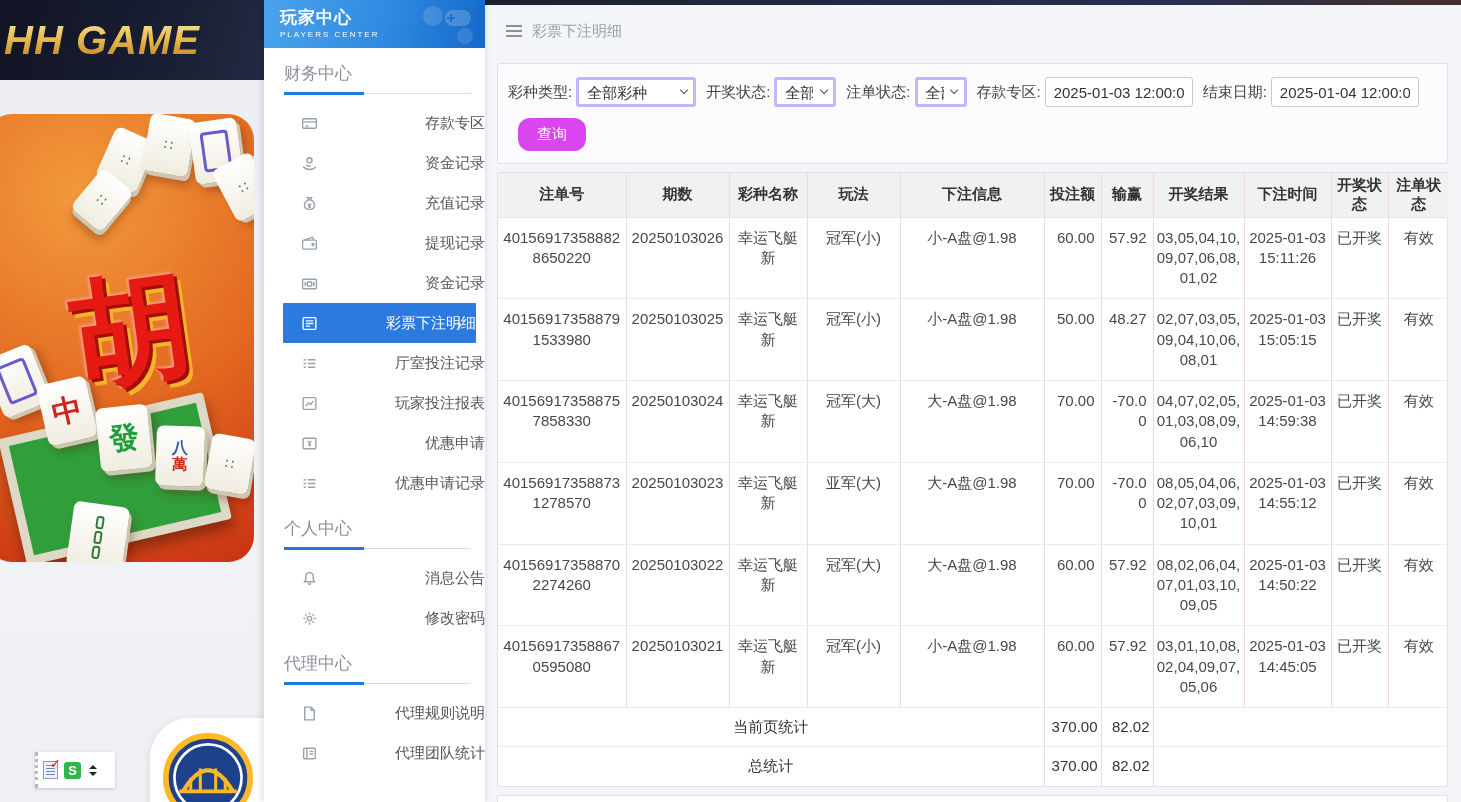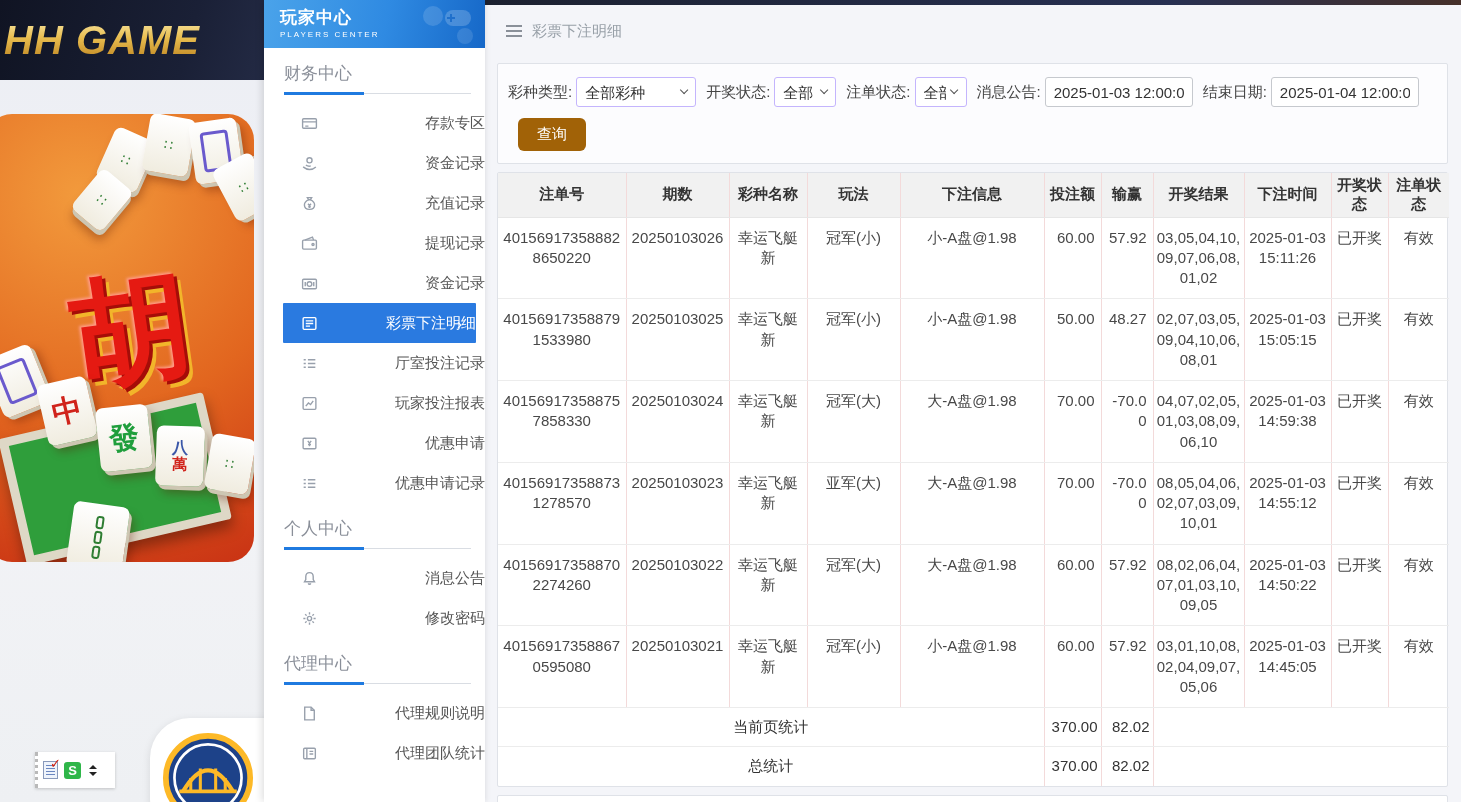--- a/index.html
+++ b/index.html
@@ -77,30 +77,30 @@
   .topbar { height:5px; background:linear-gradient(90deg,#1c2130,#273052 70%,#46302a); }
   .crumb { height:52px; display:flex; align-items:center; gap:10px; padding-left:21px;
     color:#98a0a8; font-size:15px; }
   .burger { width:16px; height:12px; display:flex; flex-direction:column; justify-content:space-between; }
   .burger i { height:2px; background:#8a9099; }
   .card { margin:12px 13px 0 12px; background:#fff; border:1px solid #dfe2e8; border-radius:2px; }
   .filter-card { margin-top:6px; background:#fcfcfe; padding:13px 10px 12px 10px; }
   .f-row { display:flex; align-items:center; flex-wrap:wrap; }
   .f-row label { font-size:15px; color:#444; margin:0 4px 0 10px; }
   .sel { position:relative; display:inline-block; }
-  .sel select { appearance:none; -webkit-appearance:none; height:30px; border:1px solid #c4b5fd;
+  .sel select { appearance:none; -webkit-appearance:none; height:30px; border:3px solid #c4b5fd;
     border-radius:3px; background:#fff; font-size:15px; color:#333; padding:0 20px 0 8px;
     font-family:inherit; }
   .sel::after { content:""; position:absolute; right:9px; top:10px; border:solid #555;
     border-width:0 1.6px 1.6px 0; padding:2.6px; transform:rotate(45deg); pointer-events:none; }
   .f-row input[type=text] { height:30px; border:1px solid #c6c9ce; border-radius:3px;
     font-size:15px; color:#333; padding:0 8px; font-family:inherit; }
   .date-in { width:148px; }
-  .btn-query { margin:11px 0 0 10px; background:#a16207; color:#fff; border:none;
-    border-radius:6px; font-size:15px; padding:7px 19px; cursor:pointer; font-family:inherit; }
+  .btn-query { margin:11px 0 0 10px; background:#d946ef; color:#fff; border:none;
+    border-radius:12px; font-size:15px; padding:7px 19px; cursor:pointer; font-family:inherit; }
 
   .table-card { margin-top:8px; }
   table.bets { width:100%; border-collapse:collapse; table-layout:fixed; }
   table.bets th { background:#f1f1f1; font-size:15px; color:#333; font-weight:bold;
     height:44px; border-left:1px solid #f3dada; border-bottom:1px solid #e6e6e6; padding:2px; }
   table.bets td { font-size:15px; color:#484848; text-align:center; height:76px;
     border-left:1px solid #f3dada; border-bottom:1px solid #ececec; padding:10px 3px;
     vertical-align:top; word-break:break-all; line-height:1.35; }
   table.bets th:first-child, table.bets td:first-child { border-left:none; }
   table.bets td.num { text-align:right; padding-right:6px; }
@@ -323,21 +323,21 @@
   </div>
 
   <div class="card filter-card">
     <div class="f-row">
       <label style="margin-left:0;">彩种类型:</label>
       <span class="sel"><select style="width:120px;"><option>全部彩种</option></select></span>
       <label>开奖状态:</label>
       <span class="sel"><select style="width:62px;"><option>全部</option></select></span>
       <label>注单状态:</label>
       <span class="sel"><select style="width:52px;"><option>全部</option></select></span>
-      <label>消息公告:</label>
+      <label>存款专区:</label>
       <input type="text" class="date-in" value="2025-01-03 12:00:00" style="">
       <label>结束日期:</label>
       <input type="text" class="date-in" value="2025-01-04 12:00:00" style="">
     </div>
     <button class="btn-query">查询</button>
   </div>
 
   <div class="card table-card">
     <table class="bets">
       <colgroup>

